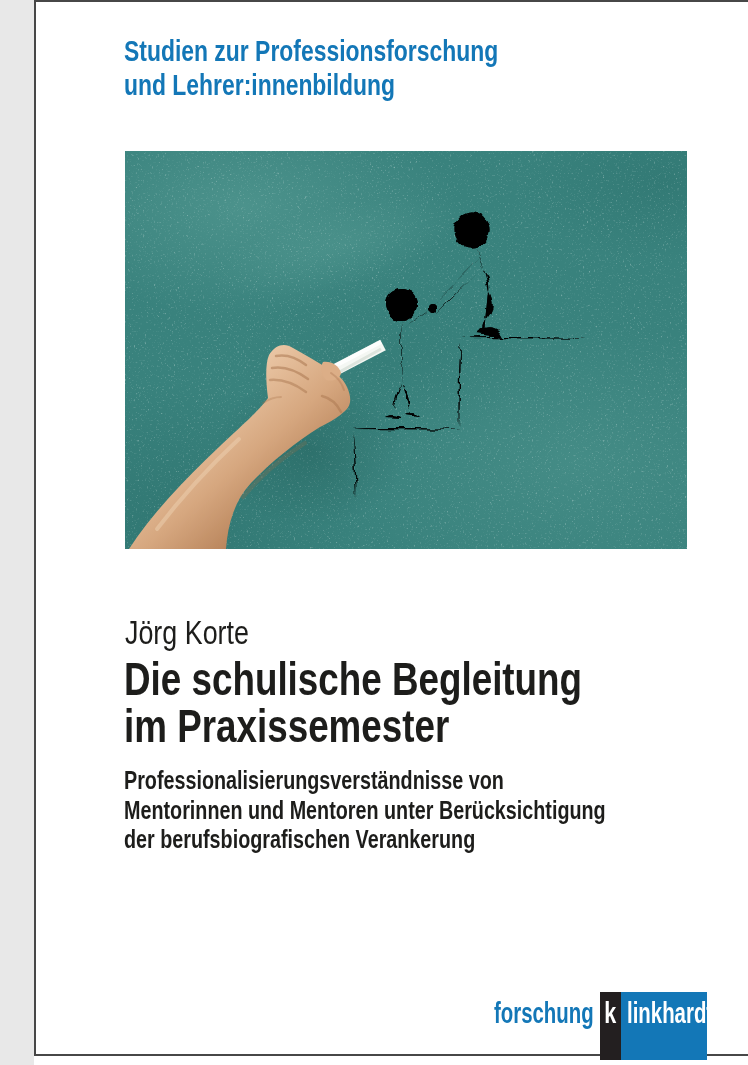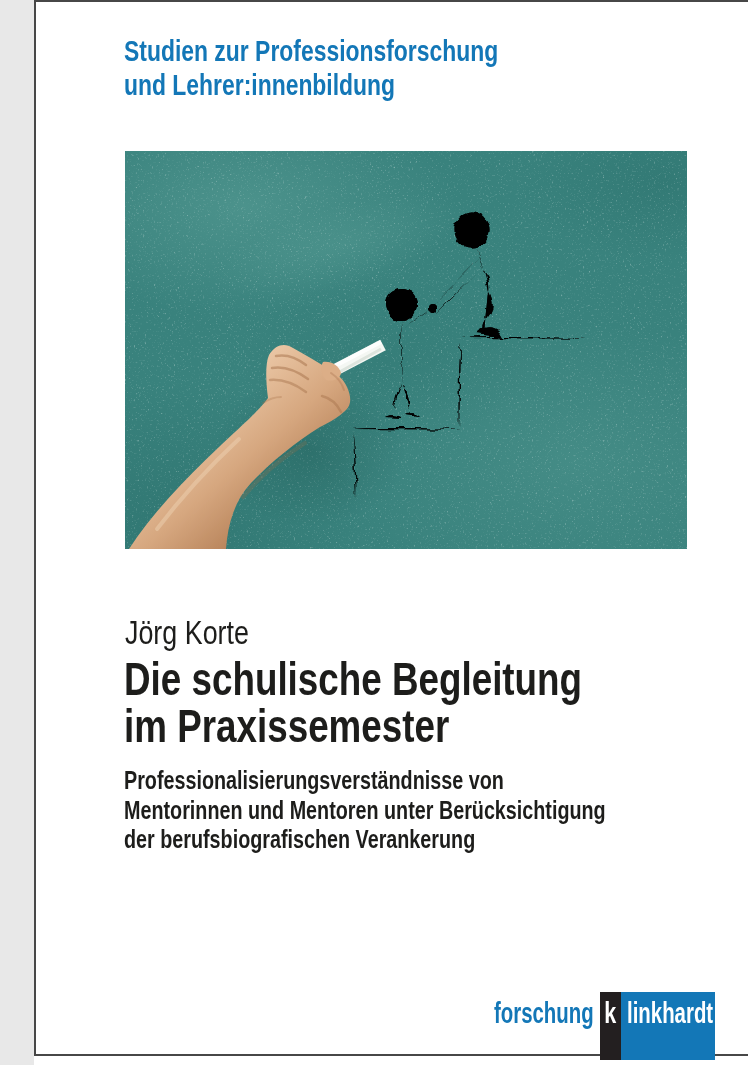--- a/index.html
+++ b/index.html
@@ -37,21 +37,21 @@
   }
   .kbox{
     position:absolute; left:566px; top:992px; width:21px; height:68px;
     background:#231f20; z-index:3; text-align:center;
   }
   .kbox span{
     display:inline-block; margin-top:4px; line-height:34px; font-size:30px;
     font-weight:bold; color:#ffffff; transform:scaleX(0.72); transform-origin:50% 50%;
   }
   .bluebox{
-    position:absolute; left:587px; top:992px; width:94px; height:68px;
+    position:absolute; left:587px; top:992px; width:86px; height:68px;
     background:#1377b7; z-index:3;
   }
   .bluebox span{
     position:absolute; left:6px; top:4px; line-height:34px; font-size:30px;
     font-weight:bold; color:#ffffff; transform:scaleX(0.68); transform-origin:0 50%;
     white-space:nowrap;
   }
 </style>
 </head>
 <body>

